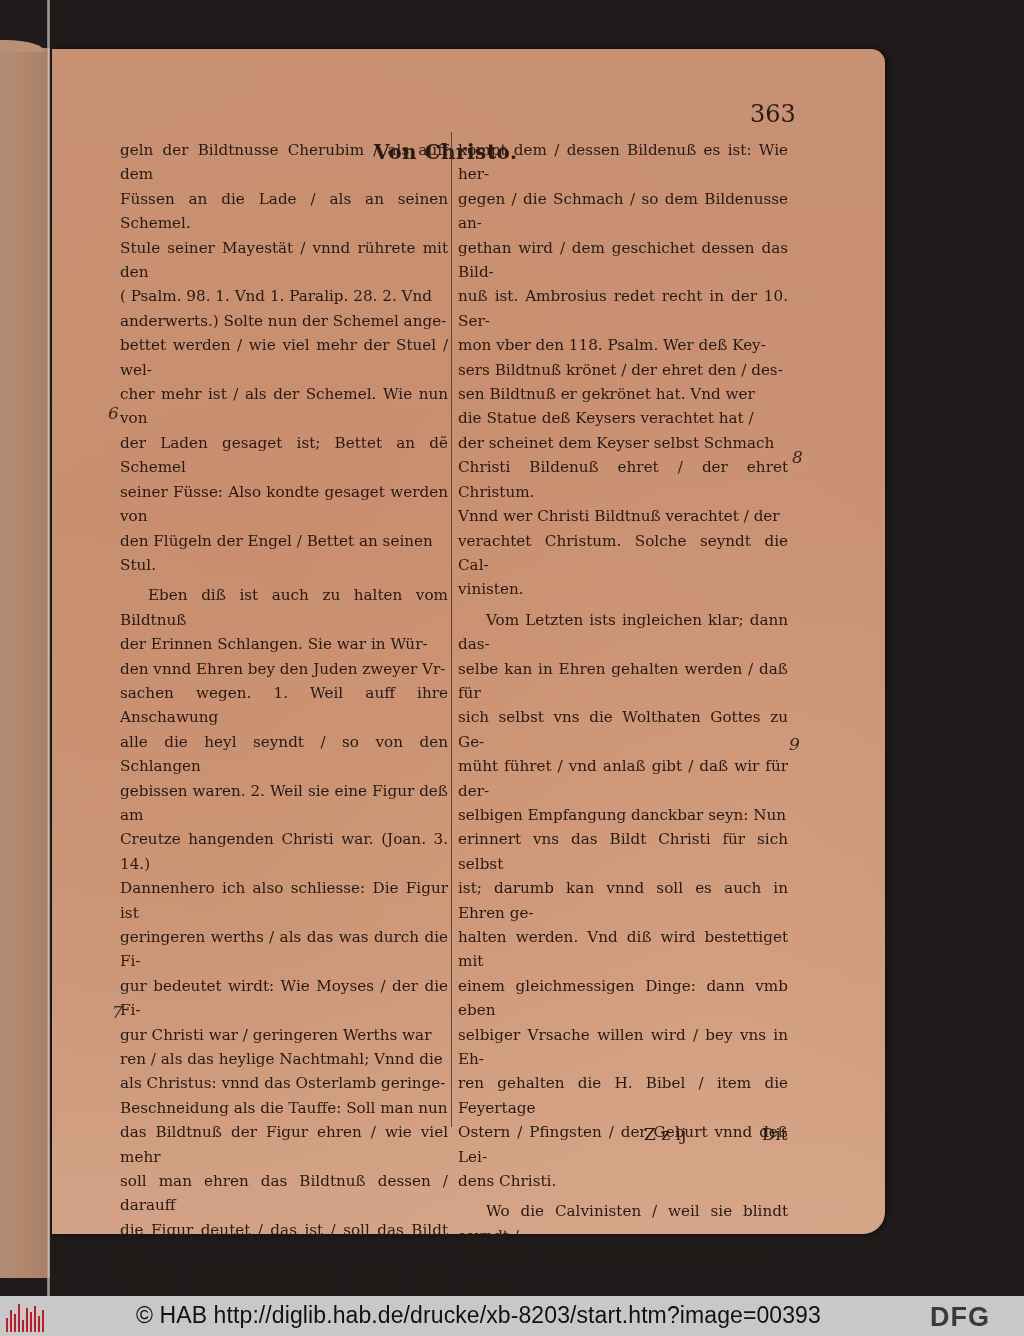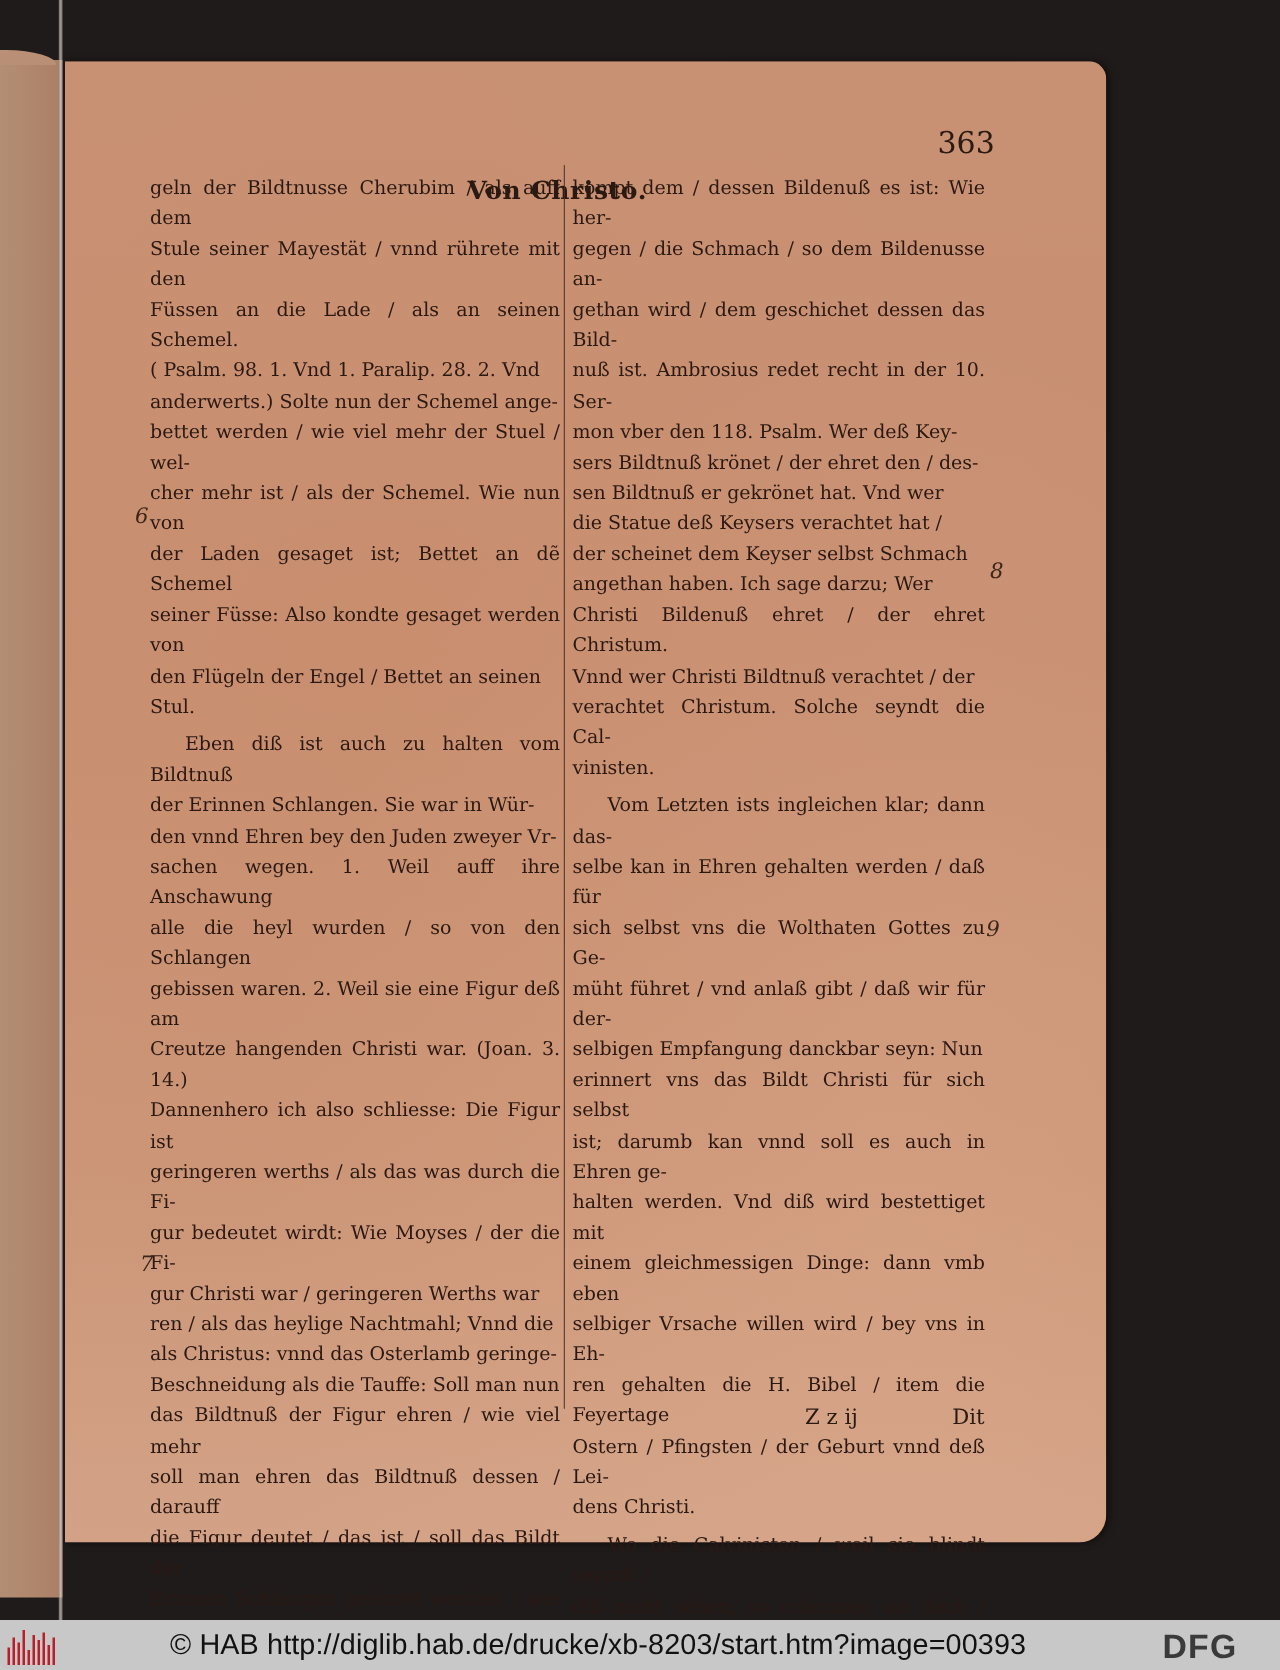--- a/index.html
+++ b/index.html
@@ -86,36 +86,36 @@
 <div class="page"></div>
 <div class="gutter-line"></div>
 
 <div class="running-head">Von Christo.</div>
 <div class="page-number">363</div>
 
 <div class="col-rule"></div>
 
 <div class="col col-left" id="col-left">
     <p>geln der Bildtnusse Cherubim / als auff dem</p>
+    <p>Füssen an die Lade / als an seinen Schemel.</p>
     <p>Stule seiner Mayestät / vnnd rührete mit den</p>
-    <p>Füssen an die Lade / als an seinen Schemel.</p>
     <p>( Psalm. 98. 1. Vnd 1. Paralip. 28. 2. Vnd</p>
     <p>anderwerts.) Solte nun der Schemel ange-</p>
     <p>bettet werden / wie viel mehr der Stuel / wel-</p>
     <p>cher mehr ist / als der Schemel. Wie nun von</p>
     <p>der Laden gesaget ist; Bettet an dẽ Schemel</p>
     <p>seiner Füsse: Also kondte gesaget werden von</p>
     <p>den Flügeln der Engel / Bettet an seinen</p>
     <p>Stul.</p>
     <div class="gap-small"></div>
     <p class="indent">Eben diß ist auch zu halten vom Bildtnuß</p>
     <p>der Erinnen Schlangen. Sie war in Wür-</p>
     <p>den vnnd Ehren bey den Juden zweyer Vr-</p>
     <p>sachen wegen. 1. Weil auff ihre Anschawung</p>
-    <p>alle die heyl wurden / so von den Schlangen</p>
+    <p>alle die heyl seyndt / so von den Schlangen</p>
     <p>gebissen waren. 2. Weil sie eine Figur deß am</p>
     <p>Creutze hangenden Christi war. (Joan. 3. 14.)</p>
     <p>Dannenhero ich also schliesse: Die Figur ist</p>
     <p>geringeren werths / als das was durch die Fi-</p>
     <p>gur bedeutet wirdt: Wie Moyses / der die Fi-</p>
     <p>gur Christi war / geringeren Werths war</p>
     <p>ren / als das heylige Nachtmahl; Vnnd die</p>
     <p>als Christus: vnnd das Osterlamb geringe-</p>
     <p>Beschneidung als die Tauffe: Soll man nun</p>
     <p>das Bildtnuß der Figur ehren / wie viel mehr</p>
@@ -126,21 +126,20 @@
 <div class="col col-right" id="col-right">
     <p>kompt dem / dessen Bildenuß es ist: Wie her-</p>
     <p>gegen / die Schmach / so dem Bildenusse an-</p>
     <p>gethan wird / dem geschichet dessen das Bild-</p>
     <p>nuß ist. Ambrosius redet recht in der 10. Ser-</p>
     <p>mon vber den 118. Psalm. Wer deß Key-</p>
     <p>sers Bildtnuß krönet / der ehret den / des-</p>
     <p>sen Bildtnuß er gekrönet hat. Vnd wer</p>
     <p>die Statue deß Keysers verachtet hat /</p>
     <p>der scheinet dem Keyser selbst Schmach</p>
-    <p>angethan haben. Ich sage darzu; Wer</p>
     <p>Christi Bildenuß ehret / der ehret Christum.</p>
     <p>Vnnd wer Christi Bildtnuß verachtet / der</p>
     <p>verachtet Christum. Solche seyndt die Cal-</p>
     <p>vinisten.</p>
     <div class="gap-small"></div>
     <p class="indent">Vom Letzten ists ingleichen klar; dann das-</p>
     <p>selbe kan in Ehren gehalten werden / daß für</p>
     <p>sich selbst vns die Wolthaten Gottes zu Ge-</p>
     <p>müht führet / vnd anlaß gibt / daß wir für der-</p>
     <p>selbigen Empfangung danckbar seyn: Nun</p>

